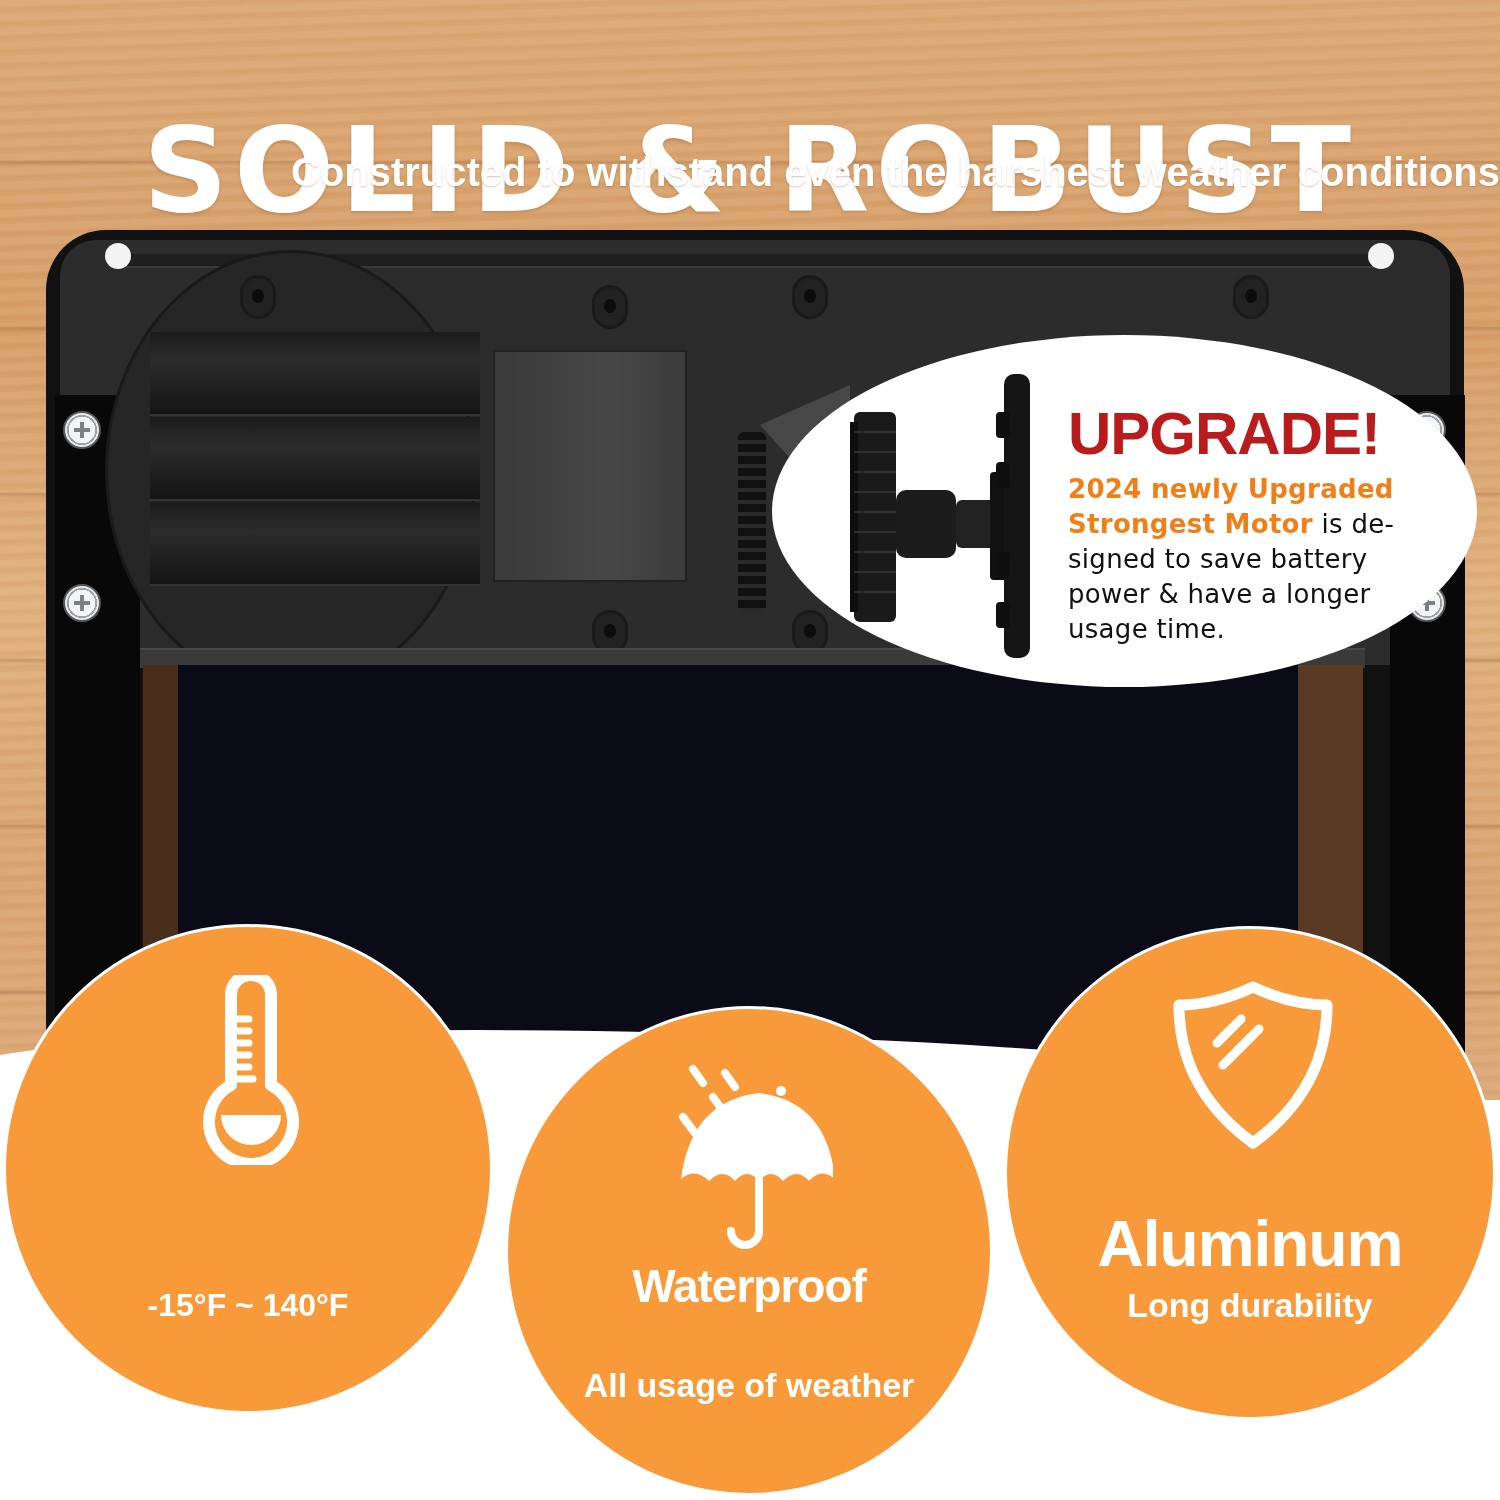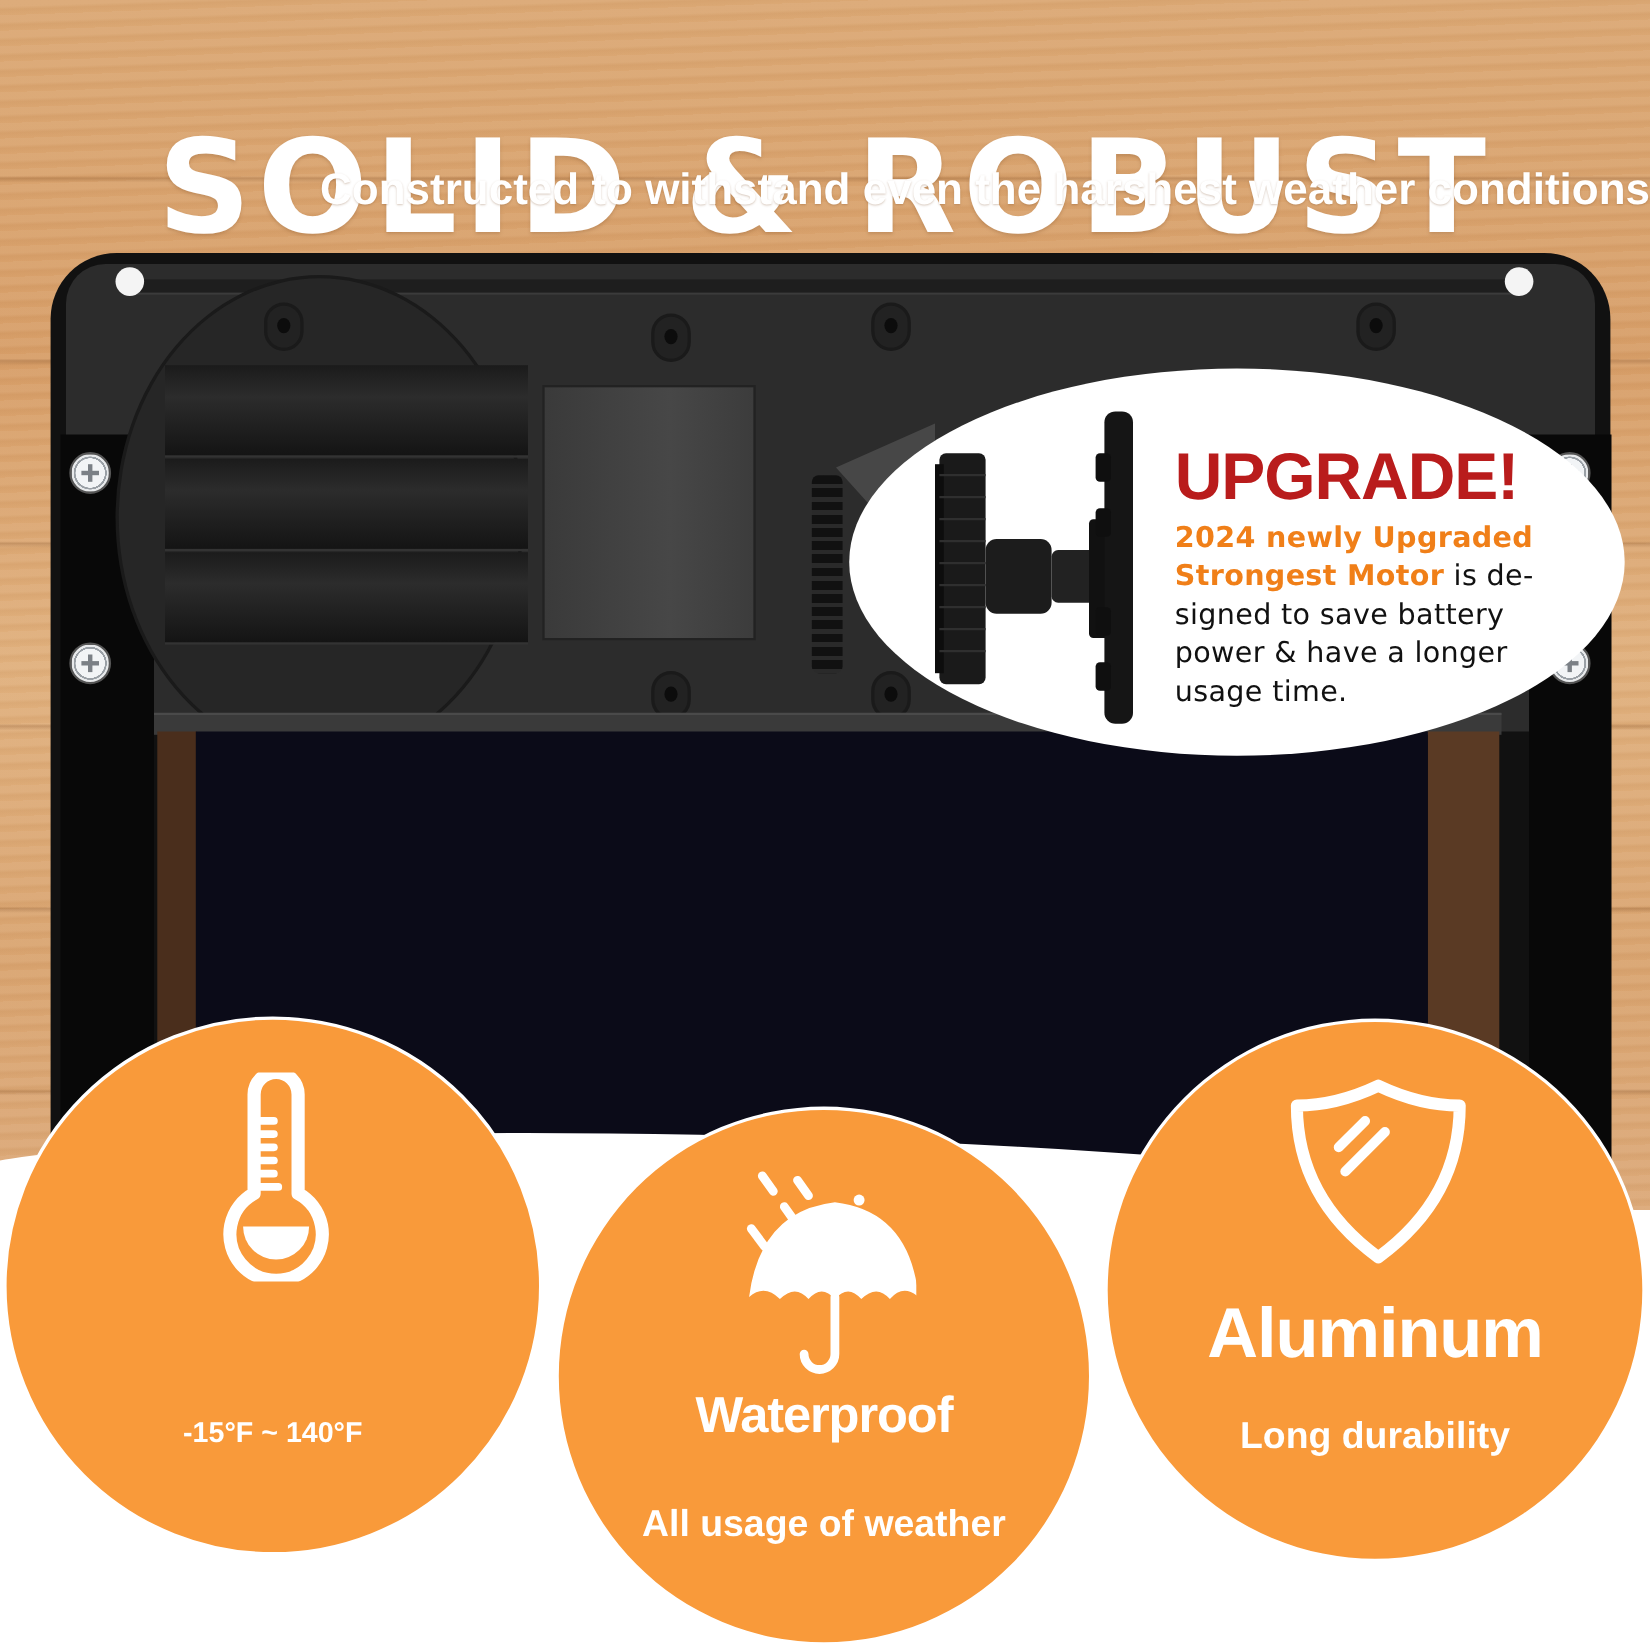--- a/index.html
+++ b/index.html
@@ -133,28 +133,28 @@
       position: absolute; width: 100%; text-align: center; font-weight: 900;
       font-family: "Liberation Sans", sans-serif; color: #fff;
     }
     .badge .sub {
       position: absolute; width: 100%; text-align: center; font-weight: 700;
       font-family: "Liberation Sans", sans-serif; color: #fff;
     }
     #b-temp { left: 3px; top: 924px; width: 490px; height: 490px; }
     #b-temp .icon { left: 193px; top: 48px; }
     #b-temp .title { top: 250px; font-size: 66px; letter-spacing: -1px; }
-    #b-temp .sub { top: 360px; font-size: 26px; }
+    #b-temp .sub { top: 360px; font-size: 32px; }
     #b-water { left: 505px; top: 1006px; width: 488px; height: 490px; }
     #b-water .icon { left: 165px; top: 52px; }
     #b-water .title { top: 250px; font-size: 46px; letter-spacing: -1px; }
     #b-water .sub { top: 357px; font-size: 34px; }
     #b-alum { left: 1004px; top: 926px; width: 492px; height: 494px; }
     #b-alum .icon { left: 164px; top: 50px; }
-    #b-alum .title { top: 246px; font-size: 64px; letter-spacing: -1px; }
+    #b-alum .title { top: 278px; font-size: 64px; letter-spacing: -1px; }
     #b-alum .sub { top: 357px; font-size: 34px; }
   </style>
 </head>
 <body>
 
 <div class="wood"></div>
 
 <h1 class="headline">SOLID &amp; ROBUST</h1>
 <div class="subline">Constructed to withstand even the harshest weather conditions</div>
 

